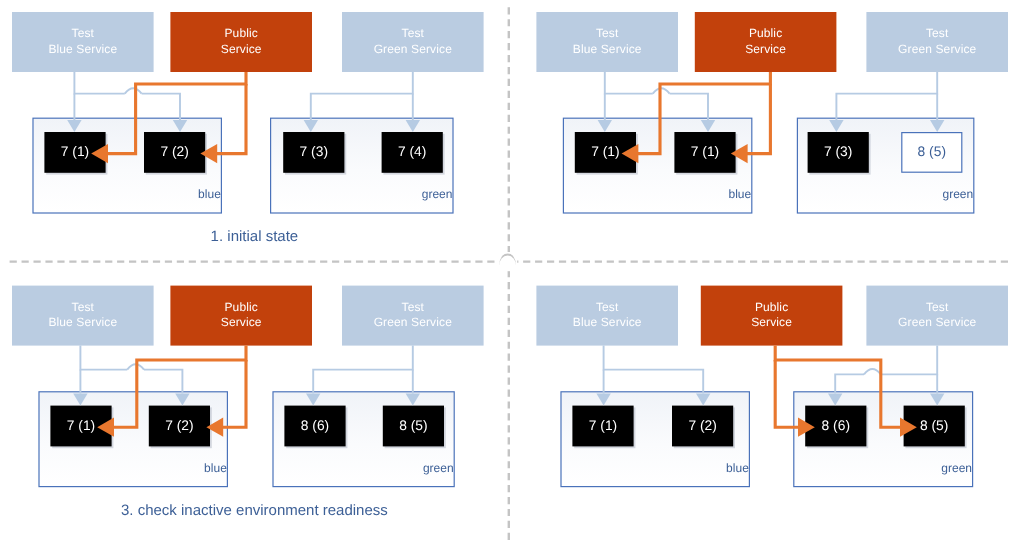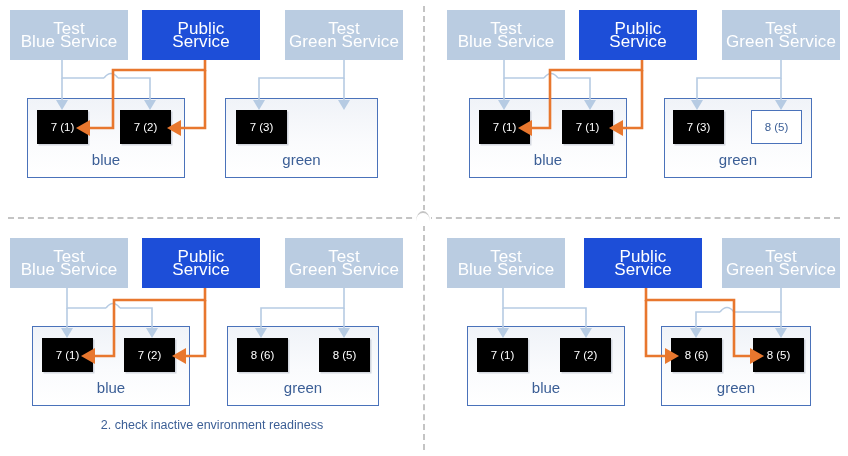--- a/index.html
+++ b/index.html
@@ -33,38 +33,38 @@
   
   .quad{position:absolute;width:424px;height:228px;}
 
   
   .svc{
     position:absolute;
     box-sizing:border-box;
     display:flex;align-items:center;justify-content:center;
     text-align:center;
     color:#ffffff;
-    font-size:17px;
+    font-size:10px;
     line-height:13.5px;
     letter-spacing:0.1px;
     white-space:pre-line;
   }
   .svc.test{background:#bacce1;}
-  .svc.public{background:#1d4ed8;}
+  .svc.public{background:#c2410c;}
 
   
   .env{
     position:absolute;
     box-sizing:border-box;
     border:1px solid #4a72ba;
     background:linear-gradient(180deg,#f0f3f8 0%,#fafbfd 55%,#ffffff 100%);
   }
   .env-label{
     position:absolute;left:0;right:0;bottom:9px;
-    text-align:center;font-size:15px;color:#3c5f96;
+    text-align:right;font-size:10px;color:#3c5f96;
   }
 
   
   .ver{
     position:absolute;
     box-sizing:border-box;
     width:51px;height:34px;
     display:flex;align-items:center;justify-content:center;
     font-size:11.5px;
     background:#000000;color:#ffffff;
@@ -109,20 +109,21 @@
     <div class="env" style="left:27px;top:98px;width:158px;height:80px;">
       <div class="env-label">blue</div>
     </div>
     <div class="ver" style="left:37px;top:110px;">7 (1)</div>
     <div class="ver" style="left:120px;top:110px;">7 (2)</div>
 
     <div class="env" style="left:225px;top:98px;width:153px;height:80px;">
       <div class="env-label">green</div>
     </div>
     <div class="ver" style="left:236px;top:110px;">7 (3)</div>
+    <div class="ver" style="left:318px;top:110px;">7 (4)</div>
 
     <svg class="wires" viewBox="0 0 424 228">
 
       <path class="lb" d="M62,60 L62,78 L104,78"></path>
       <path class="lb" d="M118,78 L150,78 L150,100"></path>
       <path class="lb" d="M104,78 q7,-9 14,0"></path>
       <path class="lb" d="M62,78 L62,100"></path>
       <polygon class="lbfill" points="56,100 68,100 62,110"></polygon>
       <polygon class="lbfill" points="144,100 156,100 150,110"></polygon>
 
@@ -130,20 +131,21 @@
       <path class="lb" d="M344,78 L344,100"></path>
       <polygon class="lbfill" points="253,100 265,100 259,110"></polygon>
       <polygon class="lbfill" points="338,100 350,100 344,110"></polygon>
 
       <path class="og" d="M205,60 L205,70 L113,70 L113,128 L89,128"></path>
       <path class="og" d="M205,70 L205,128 L180,128"></path>
       <polygon class="ogfill" points="90,120 90,136 76,128"></polygon>
       <polygon class="ogfill" points="181,120 181,136 167,128"></polygon>
     </svg>
 
+    <div class="caption" style="top:190px;">1. initial state</div>
   </div>
 
   <div class="quad" style="left:424px;top:0px;">
     <div class="svc test" style="left:23px;top:10px;width:118px;height:50px;">Test
 Blue Service</div>
     <div class="svc public" style="left:155px;top:10px;width:118px;height:50px;">Public
 Service</div>
     <div class="svc test" style="left:298px;top:10px;width:118px;height:50px;">Test
 Green Service</div>
 
@@ -212,21 +214,21 @@
       <path class="lb" d="M344,80 L344,100"></path>
       <polygon class="lbfill" points="255,100 267,100 261,110"></polygon>
       <polygon class="lbfill" points="338,100 350,100 344,110"></polygon>
 
       <path class="og" d="M205,60 L205,72 L114,72 L114,128 L94,128"></path>
       <path class="og" d="M205,72 L205,128 L185,128"></path>
       <polygon class="ogfill" points="95,120 95,136 81,128"></polygon>
       <polygon class="ogfill" points="186,120 186,136 172,128"></polygon>
     </svg>
 
-    <div class="caption" style="top:190px;">2. check inactive environment readiness</div>
+    <div class="caption" style="top:190px;">3. check inactive environment readiness</div>
   </div>
 
   <div class="quad" style="left:424px;top:228px;">
     <div class="svc test" style="left:23px;top:10px;width:118px;height:50px;">Test
 Blue Service</div>
     <div class="svc public" style="left:160px;top:10px;width:118px;height:50px;">Public
 Service</div>
     <div class="svc test" style="left:298px;top:10px;width:118px;height:50px;">Test
 Green Service</div>
 

